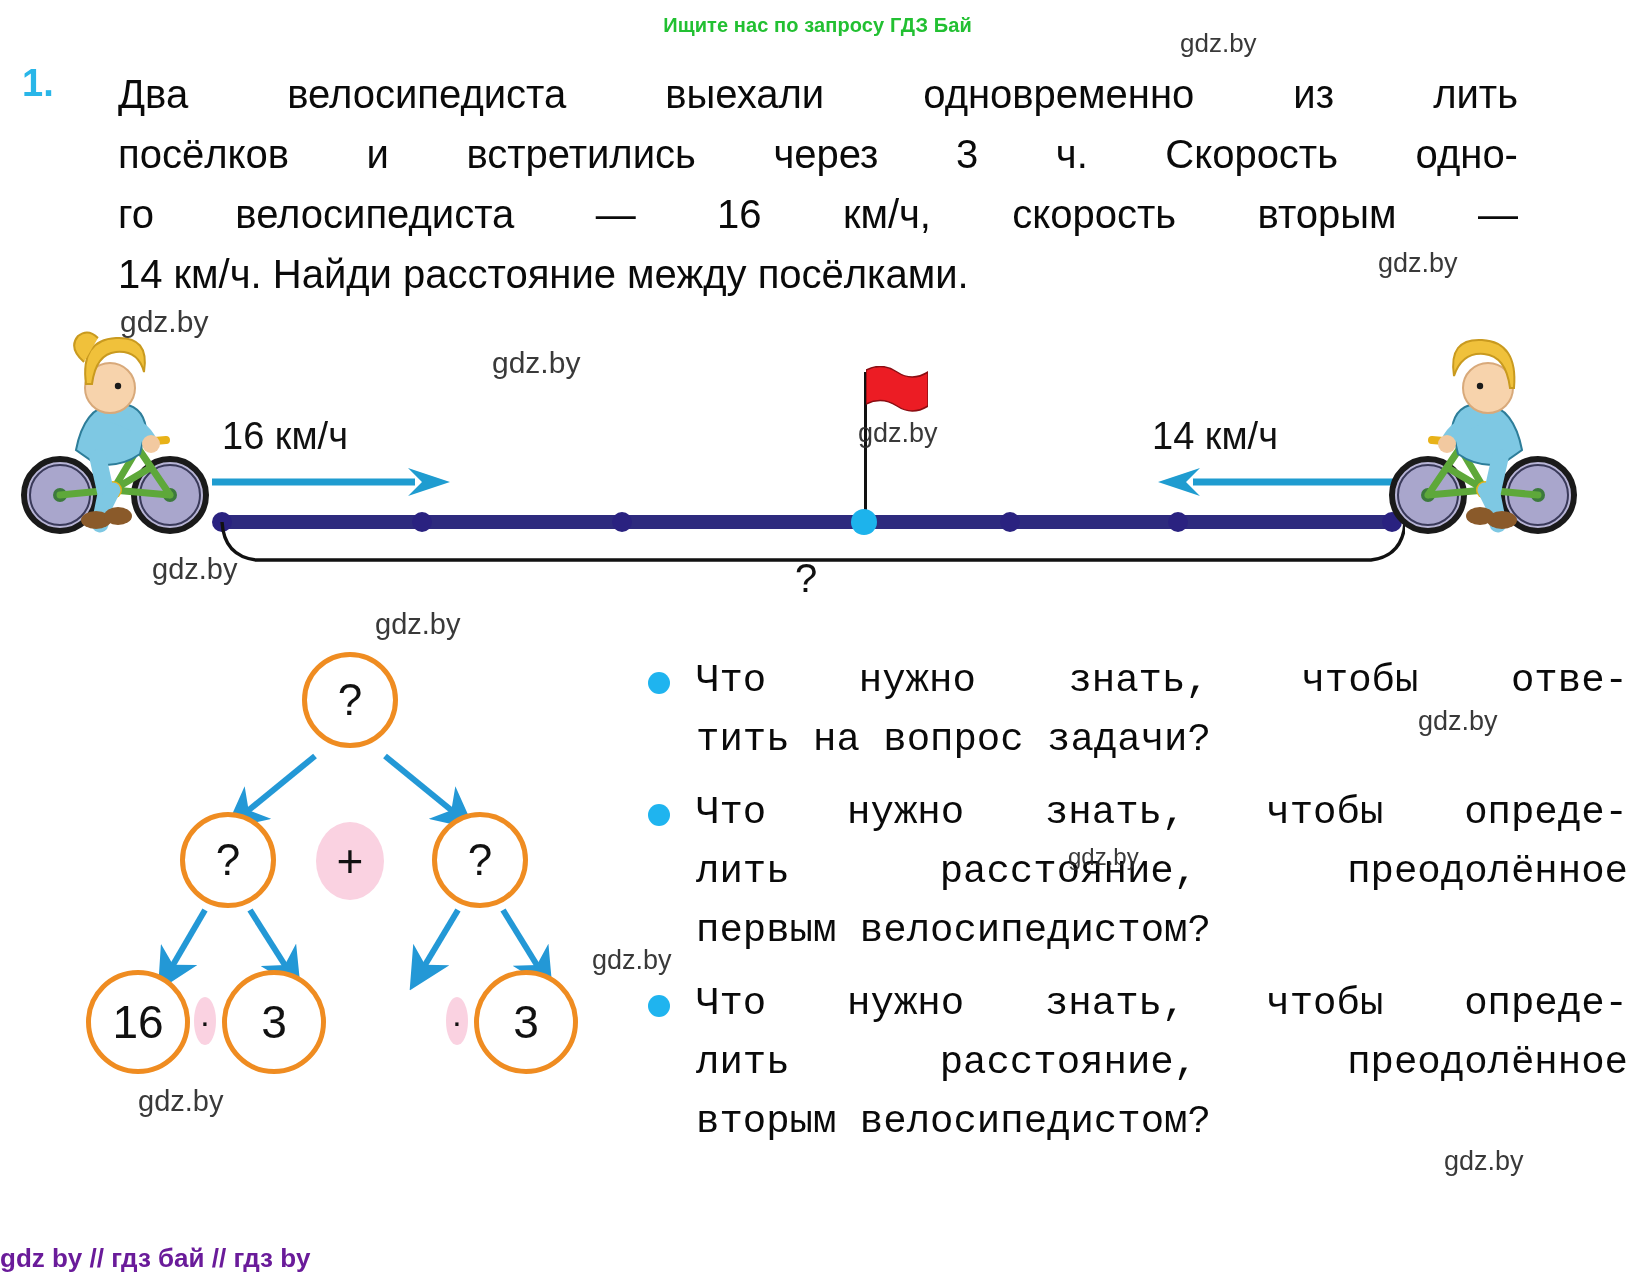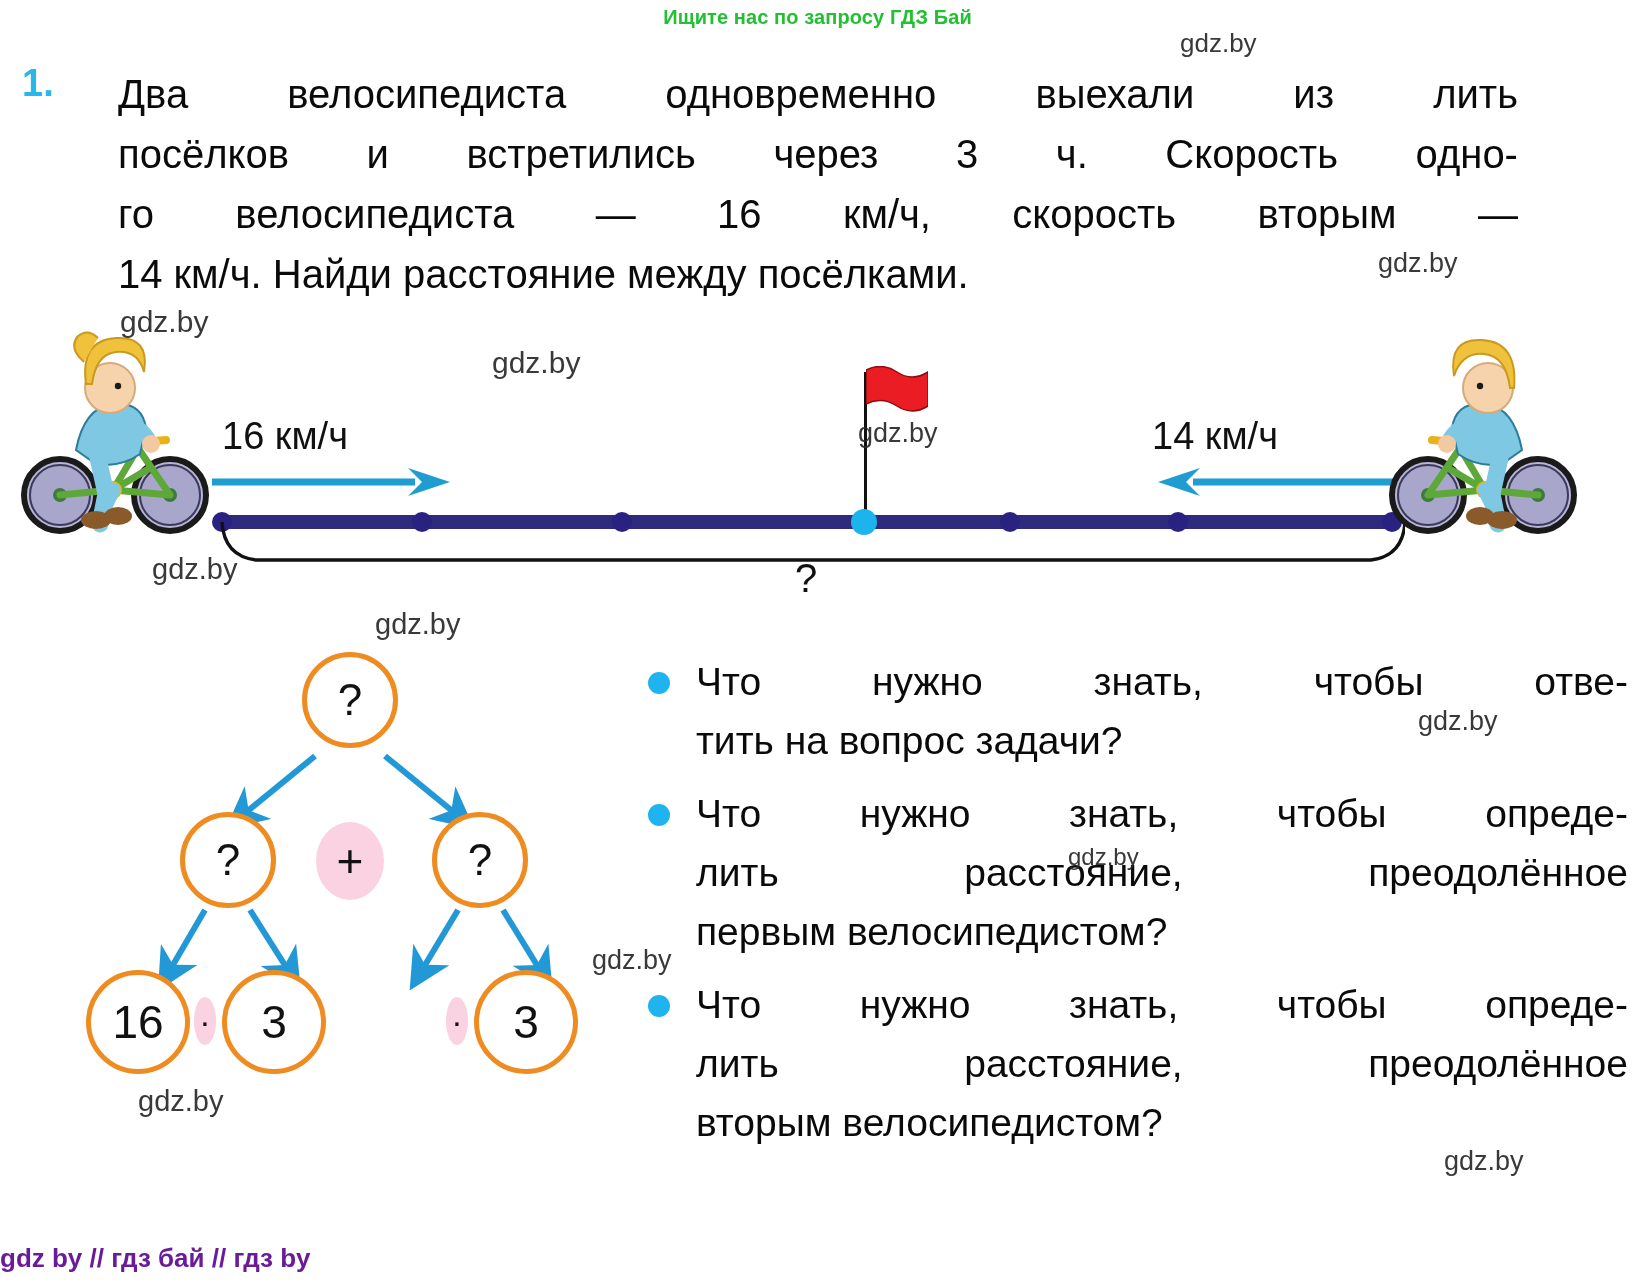--- a/index.html
+++ b/index.html
@@ -15,21 +15,21 @@
     overflow: hidden;
   }
   .page {
     position: absolute;
     inset: 0;
   }
 
   
   #promo-banner {
     position: absolute;
-    top: 6px;
+    top: 14px;
     left: 0;
     width: 1635px;
     text-align: center;
     color: #22c032;
     font-size: 20px;
     font-weight: bold;
     font-family: "Liberation Sans", sans-serif;
     letter-spacing: 0.1px;
   }
 
@@ -178,21 +178,21 @@
     width: 22px;
     height: 22px;
     border-radius: 50%;
     background: #1fb4ef;
   }
   .bullet-text {
     margin-left: 48px;
     font-size: 39px;
     line-height: 59px;
     color: #0a0a0a;
-    font-family: Liberation Sans, sans-serif;
+    font-family: Liberation Mono, monospace;
   }
   .bullet-text .ln { display: block; white-space: nowrap; }
   .bullet-text .ln.j { display: flex; justify-content: space-between; }
 
   
   #footer-links {
     position: absolute;
     left: 0;
     bottom: 14px;
     width: 1635px;
@@ -209,22 +209,22 @@
 <div class="page">
 
   <div id="promo-banner">Ищите нас по запросу ГДЗ Бай</div>
 
   <div id="task-number">1.</div>
 
   <div id="task-statement">
     <span class="ln j">
         <span>Два</span>
         <span>велосипедиста</span>
+        <span>выехали</span>
         <span>одновременно</span>
-        <span>выехали</span>
         <span>из</span>
         <span>лить</span>
       </span>
     <span class="ln j">
         <span>посёлков</span>
         <span>и</span>
         <span>встретились</span>
         <span>через</span>
         <span>3</span>
         <span>ч.</span>

